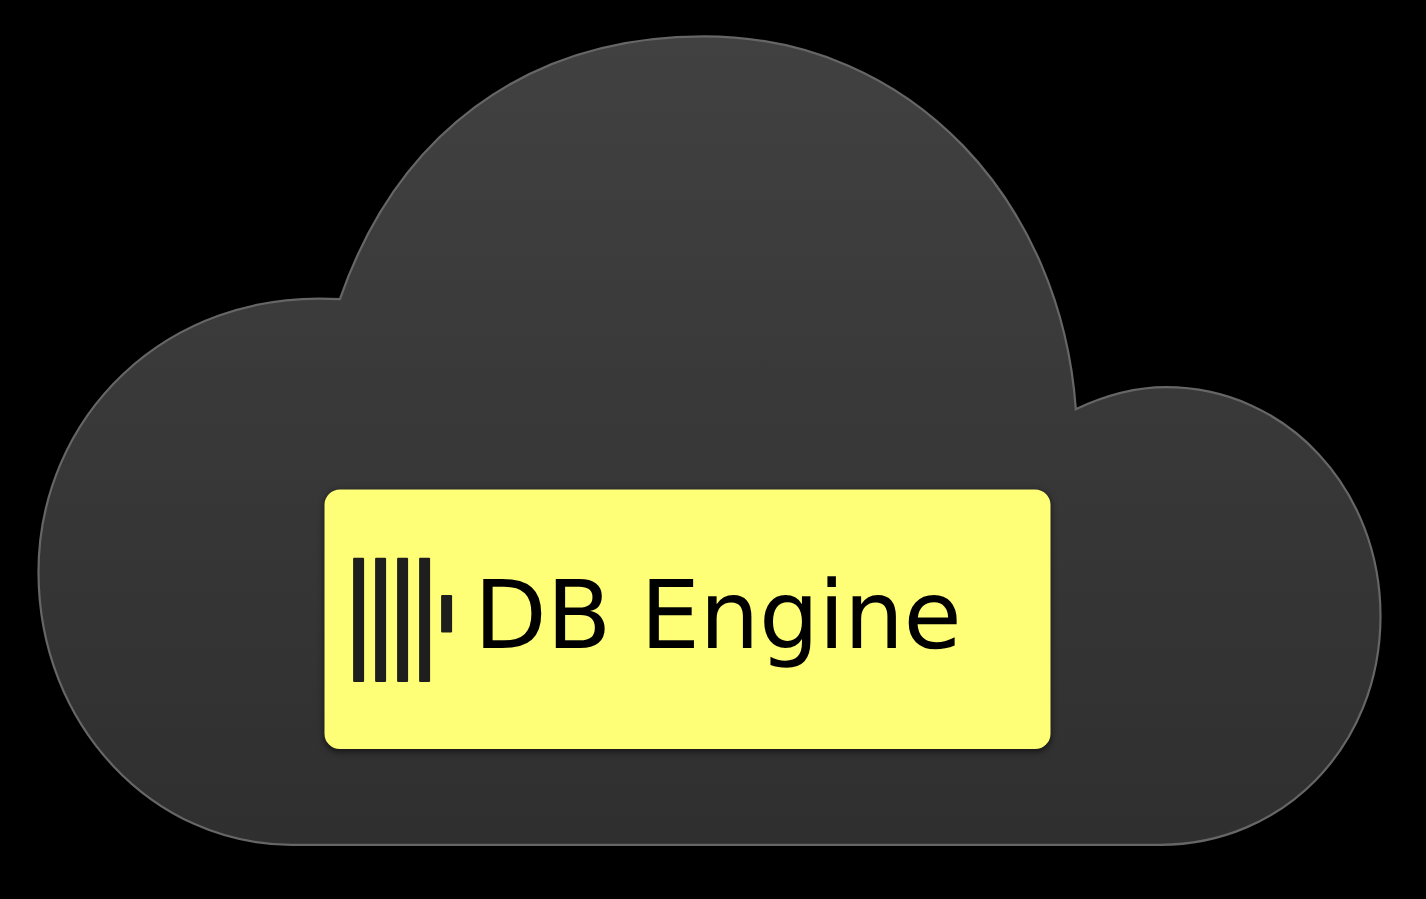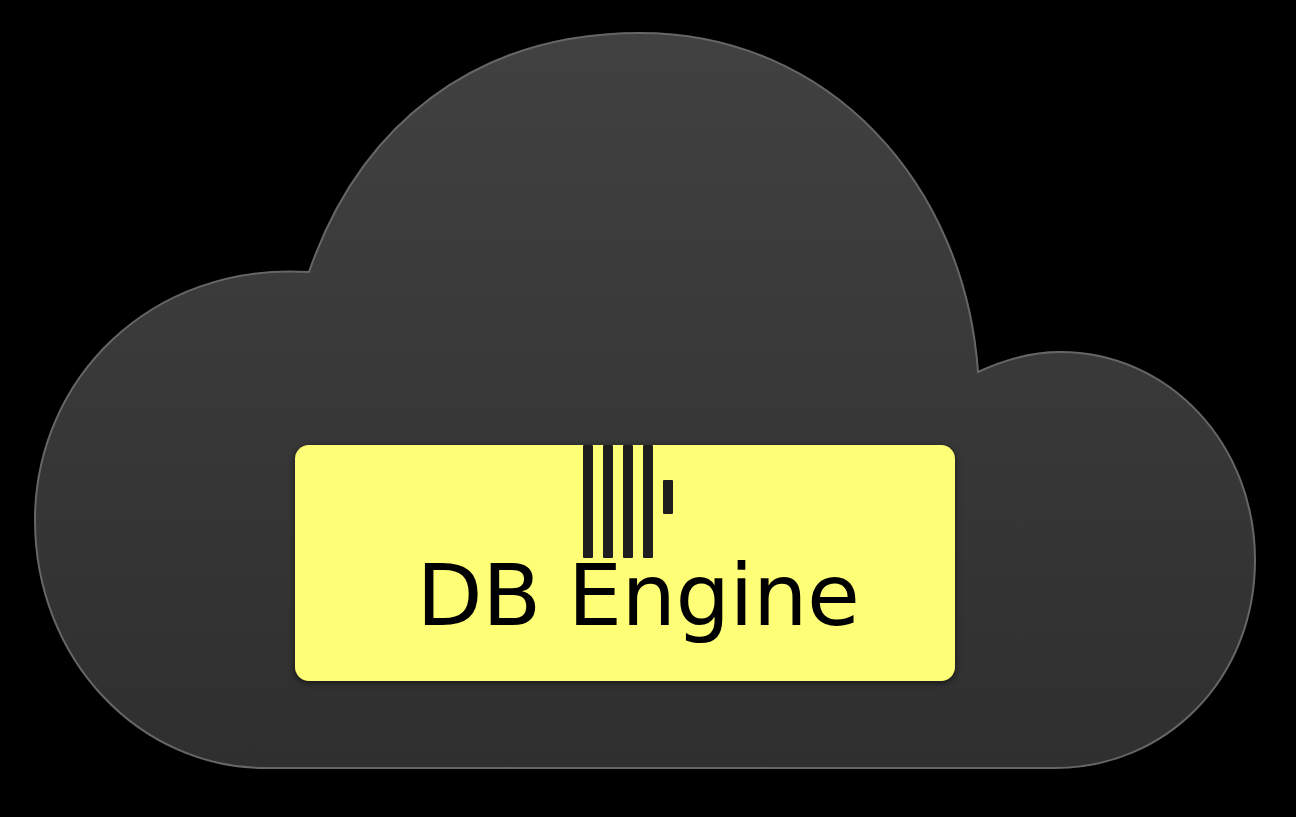--- a/index.html
+++ b/index.html
@@ -26,21 +26,20 @@
       left: 295px;
       top: 445px;
       width: 660px;
       height: 236px;
       border-radius: 14px;
       box-shadow: 0 2px 6px rgba(0,0,0,0.55);
       display: flex;
       align-items: center;
       box-sizing: border-box;
       padding-left: 26px;
-      flex-direction: column;
     }
     .logo-icon {
       display: flex;
       align-items: center;
       height: 113px;
       margin-right: 20px;
     }
     .logo-icon .bar {
       width: 10px;
       height: 113px;

